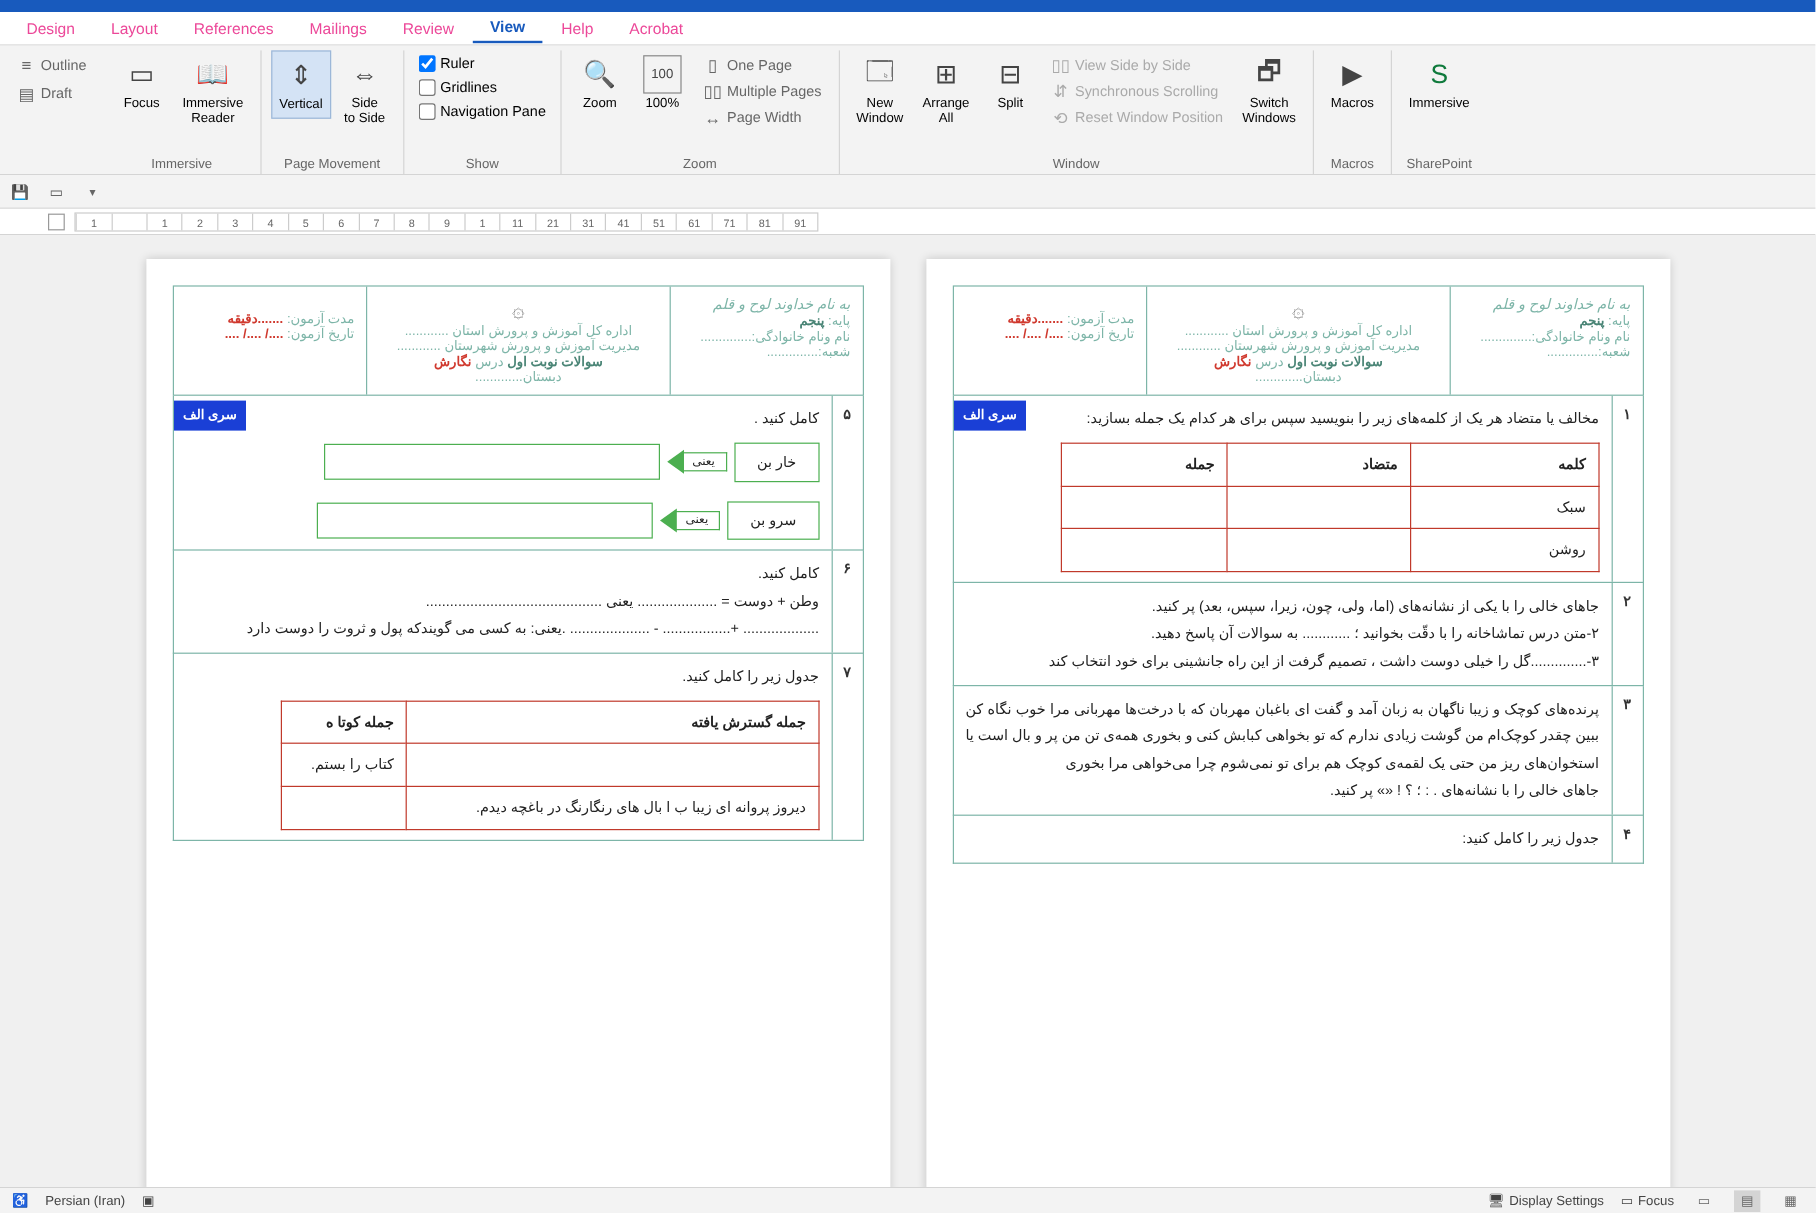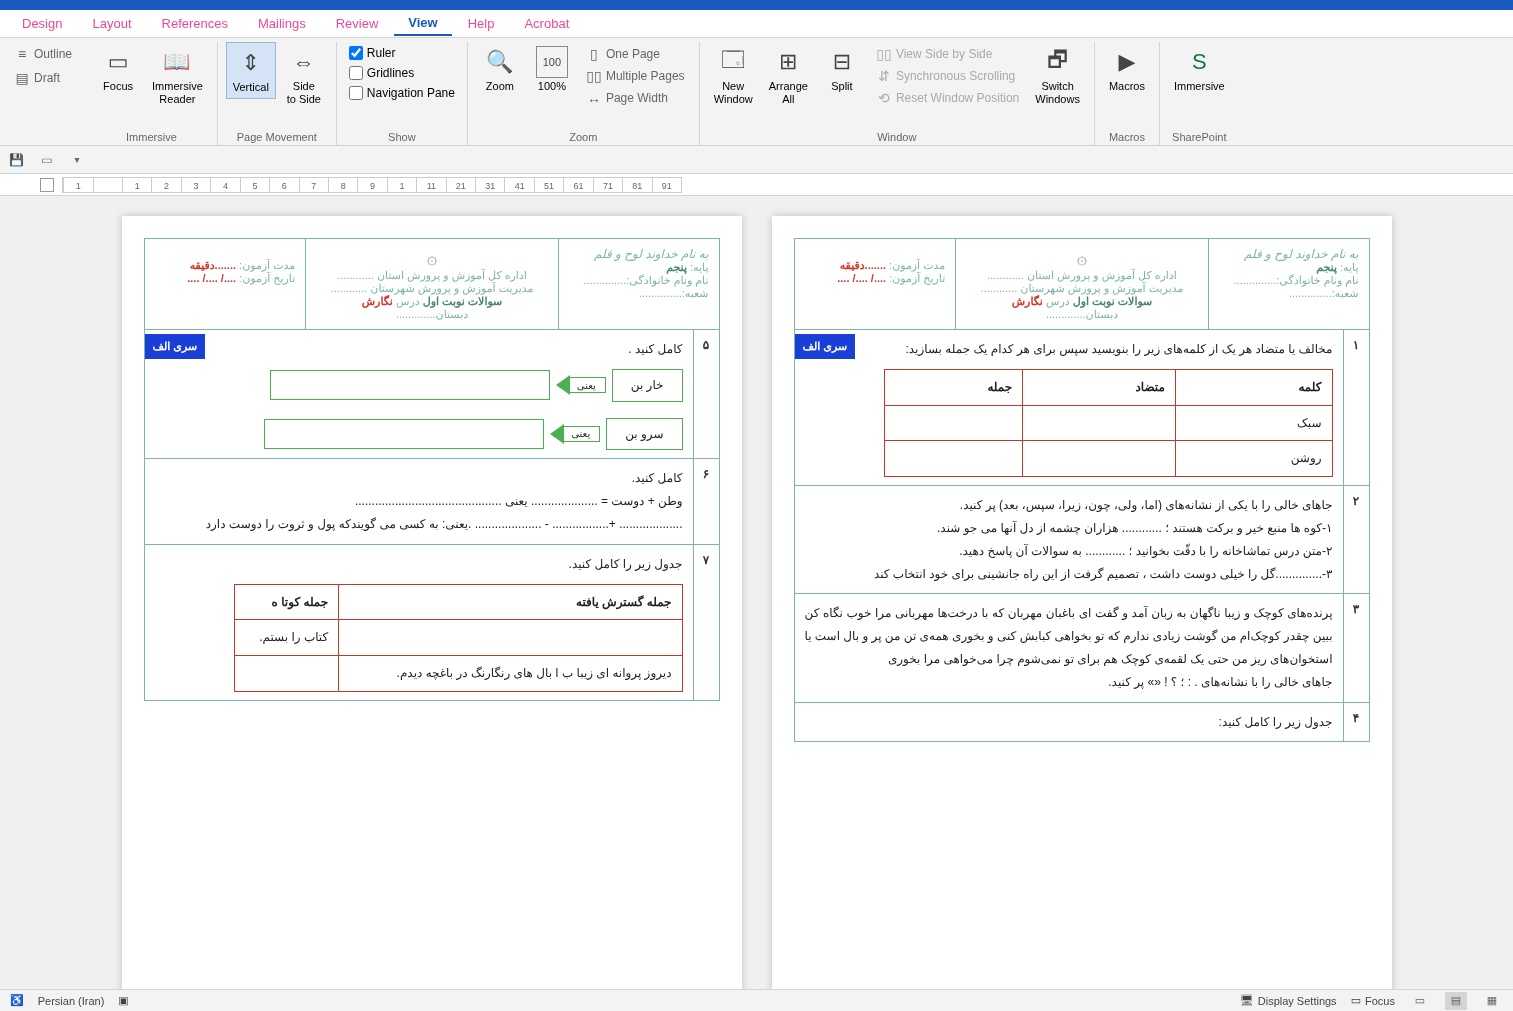--- a/index.html
+++ b/index.html
@@ -414,21 +414,20 @@
               </tr>
         </tbody>
           </table>
       </div>
     </div>
 
     <div class="exam-row">
       <div class="exam-num">۲</div>
       <div class="exam-content">
         <div>جاهای خالی را با یکی از نشانه‌های (اما، ولی، چون، زیرا، سپس، بعد) پر کنید.</div>
-        <div>۱-کوه ها منبع خیر و برکت هستند ؛ ............ هزاران چشمه از دل آنها می جو شند.</div>
         <div>۲-متن درس تماشاخانه را با دقّت بخوانید ؛ ............ به سوالات آن پاسخ دهید.</div>
         <div>۳-..............گل را خیلی دوست داشت ، تصمیم گرفت از این راه جانشینی برای خود انتخاب کند</div>
       </div>
     </div>
 
     <div class="exam-row">
       <div class="exam-num">۳</div>
       <div class="exam-content">
         <div style="text-align:justify">پرنده‌های کوچک و زیبا ناگهان به زبان آمد و گفت ای باغبان مهربان که با درخت‌ها مهربانی  مرا خوب نگاه کن  ببین چقدر کوچک‌ام  من گوشت زیادی ندارم که تو بخواهی کبابش کنی و بخوری  همه‌ی تن من پر و بال است یا استخوان‌های ریز من حتی یک لقمه‌ی کوچک هم برای تو نمی‌شوم  چرا می‌خواهی مرا بخوری</div>
         <div>جاهای خالی را با نشانه‌های  .   :   ؛   ؟   !   «»  پر کنید.</div>

